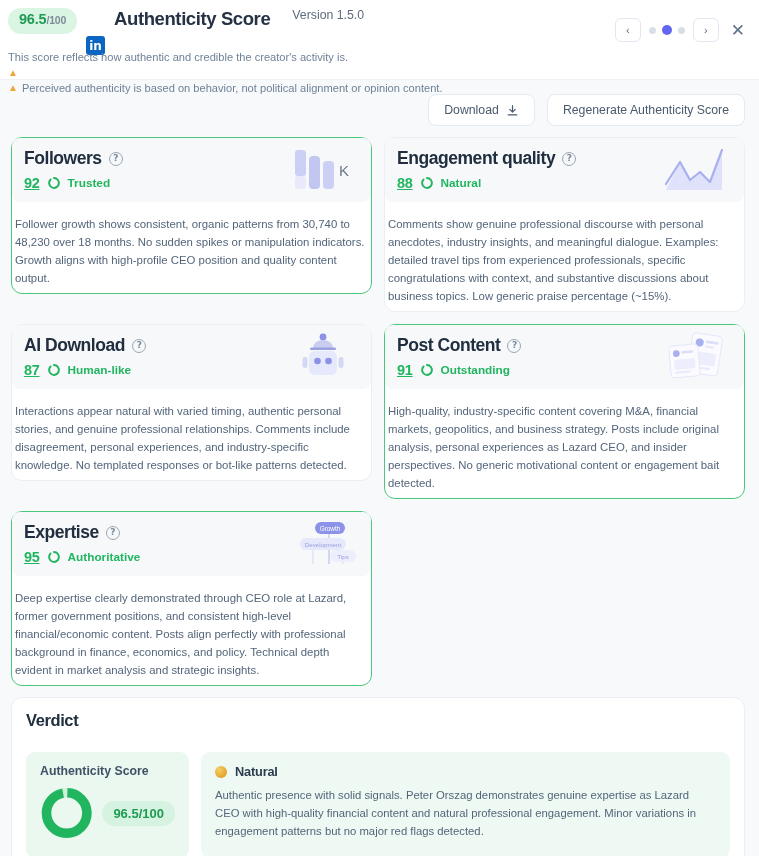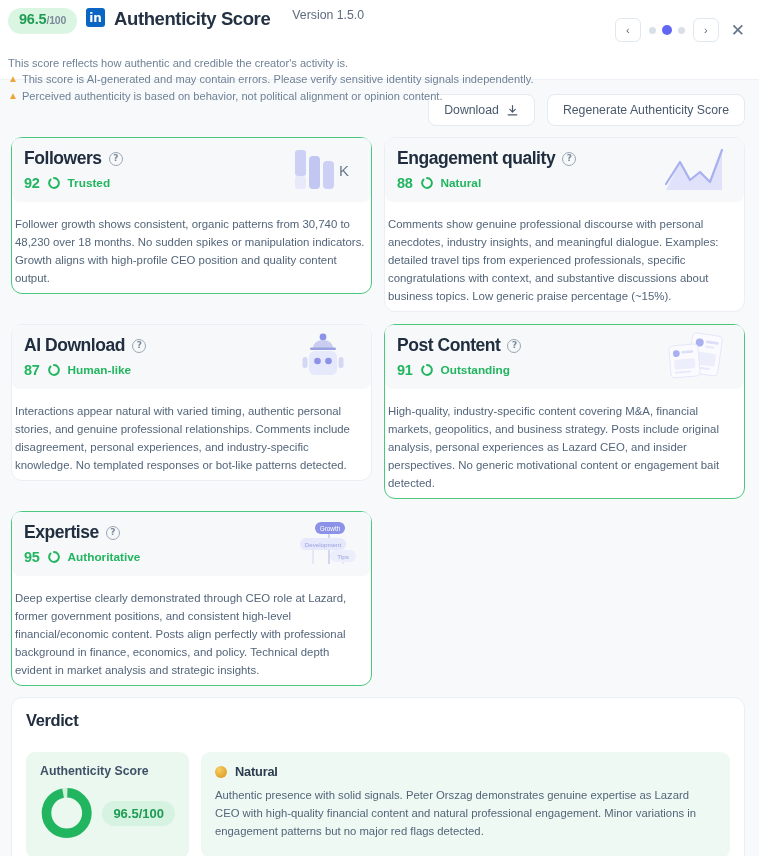--- a/index.html
+++ b/index.html
@@ -31,28 +31,29 @@
     letter-spacing: -.2px;
     white-space: nowrap;
     line-height: 1.2;
   }
   .score-pill .denom { font-size: 10.5px; font-weight: 600; color: #7b8b9c; }
   .li-icon {
     width: 19px; height: 19px; background: #0a66c2; border-radius: 3px;
     display: flex; align-items: center; justify-content: center;
     color: #fff; font-size: 12px; font-weight: 700; line-height: 1;
     font-family: "DejaVu Sans", sans-serif;
+    margin-top: 28px;
   }
   .page-title {
     font-size: 18.5px; font-weight: 700; color: #243244; letter-spacing: -.4px;
   }
   .version { font-size: 12.3px; color: #5c6b7d; font-weight: 400; margin-left: 13px; }
 
   .subtitle {
-    font-size: 11.1px; color: #6f8296; margin-top: 21px; line-height: 1.45;
+    font-size: 11.1px; color: #6f8296; margin-top: 15px; line-height: 1.45;
   }
   .warn-line {
     font-size: 11.1px; color: #6f8296; line-height: 1.5;
     display: flex; align-items: flex-start; gap: 4px;
   }
   .warn-ico { color: #eda53a; font-size: 10px; line-height: 1.5; }
 
   .header-right {
     position: absolute; top: 18px; right: 14px;
     display: flex; align-items: center; gap: 12px;
@@ -102,21 +103,21 @@
     font-size: 17.5px; font-weight: 700; color: #202e3f; letter-spacing: -.45px;
     display: flex; align-items: center; gap: 7px;
   }
   .q-ico {
     width: 14px; height: 14px; border: 1.3px solid #9aa7b5; border-radius: 50%;
     font-size: 9px; color: #7b8b9c; display: flex; align-items: center;
     justify-content: center; font-weight: 700; line-height: 1;
     font-family: "DejaVu Sans", sans-serif;
   }
   .card-score { display: flex; align-items: center; gap: 7px; margin-top: 6px; }
-  .score-num { font-size: 14.5px; font-weight: 700; color: #22b55f; letter-spacing: -.3px; }
+  .score-num { font-size: 14.5px; font-weight: 700; color: #22b55f; letter-spacing: -.3px; text-decoration: underline; }
   .spinner-ico { width: 14px; height: 14px; flex: none; }
   .score-label { font-size: 11.8px; color: #22b55f; font-weight: 600; }
 
   .card-art {
     position: absolute; right: 10px; top: 6px;
     width: 76px; height: 52px; overflow: hidden;
   }
   .card-body {
     font-size: 11.4px; line-height: 1.58; color: #53657a;
     padding: 13px 3px 6px 3px;
@@ -166,21 +167,20 @@
       </div>
       <div class="li-icon">in</div>
       <div class="page-title">Authenticity Score</div>
       <div class="version">Version 1.5.0</div>
     </div>
 
     <div class="subtitle">This score reflects how authentic and credible the creator's activity is.</div>
 
     <div class="warn-line">
       <span class="warn-ico">▲</span>
-      <span>This score is AI-generated and may contain errors. Please verify sensitive identity signals independently.</span>
     </div>
     <div class="warn-line">
       <span class="warn-ico">▲</span>
       <span>Perceived authenticity is based on behavior, not political alignment or opinion content.</span>
     </div>
 
     <div class="header-right">
       <div class="pager">
         <div class="pg-btn">‹</div>
         <div class="dots">

